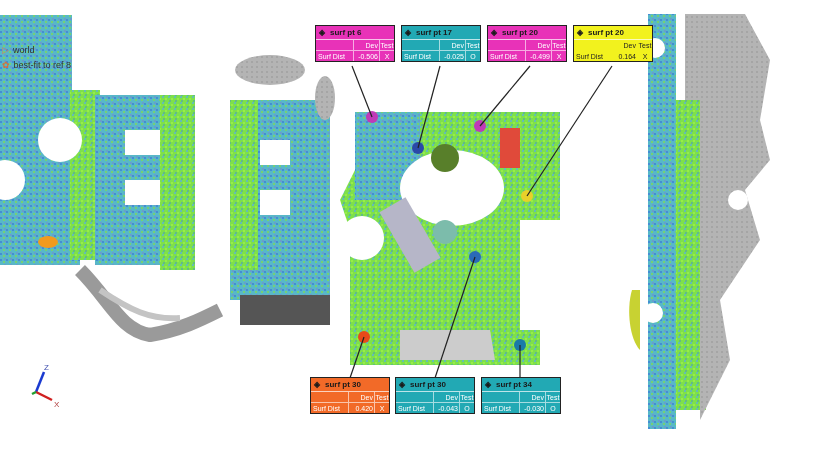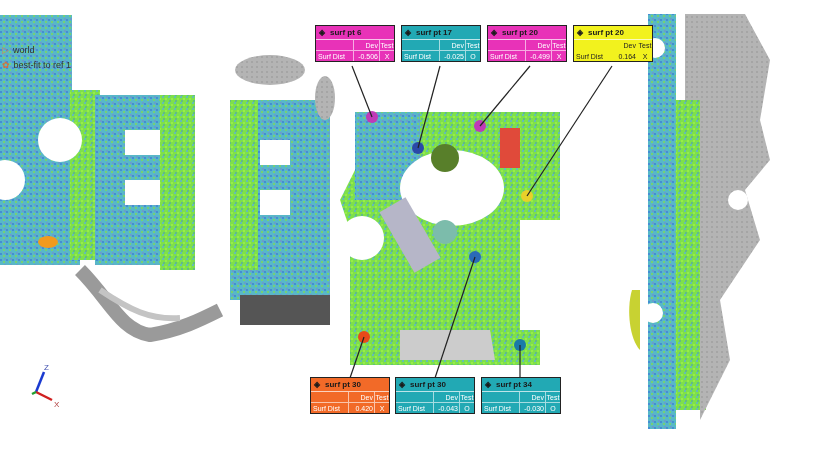--- a/index.html
+++ b/index.html
@@ -110,21 +110,21 @@
     </g>
   </svg>
 
   <div class="legend">
     <div>
       <span style="color:#d08060;">▷</span>
       <span>world</span>
     </div>
     <div>
       <span style="color:#d07040;">✿</span>
-      <span>best-fit to ref 1</span>
+      <span>best-fit to ref 8</span>
     </div>
   </div>
 
   <svg class="axis" viewBox="0 0 50 50">
     <line x1="12" y1="30" x2="20" y2="10" stroke="#1a3ad0" stroke-width="2.5"></line>
     <line x1="12" y1="30" x2="28" y2="38" stroke="#d02020" stroke-width="2.5"></line>
     <line x1="12" y1="30" x2="8" y2="32" stroke="#20a030" stroke-width="2.5"></line>
     <text x="20" y="8" font-size="8" fill="#4050b0">Z</text>
     <text x="30" y="45" font-size="8" fill="#b04040">X</text>
   </svg>

